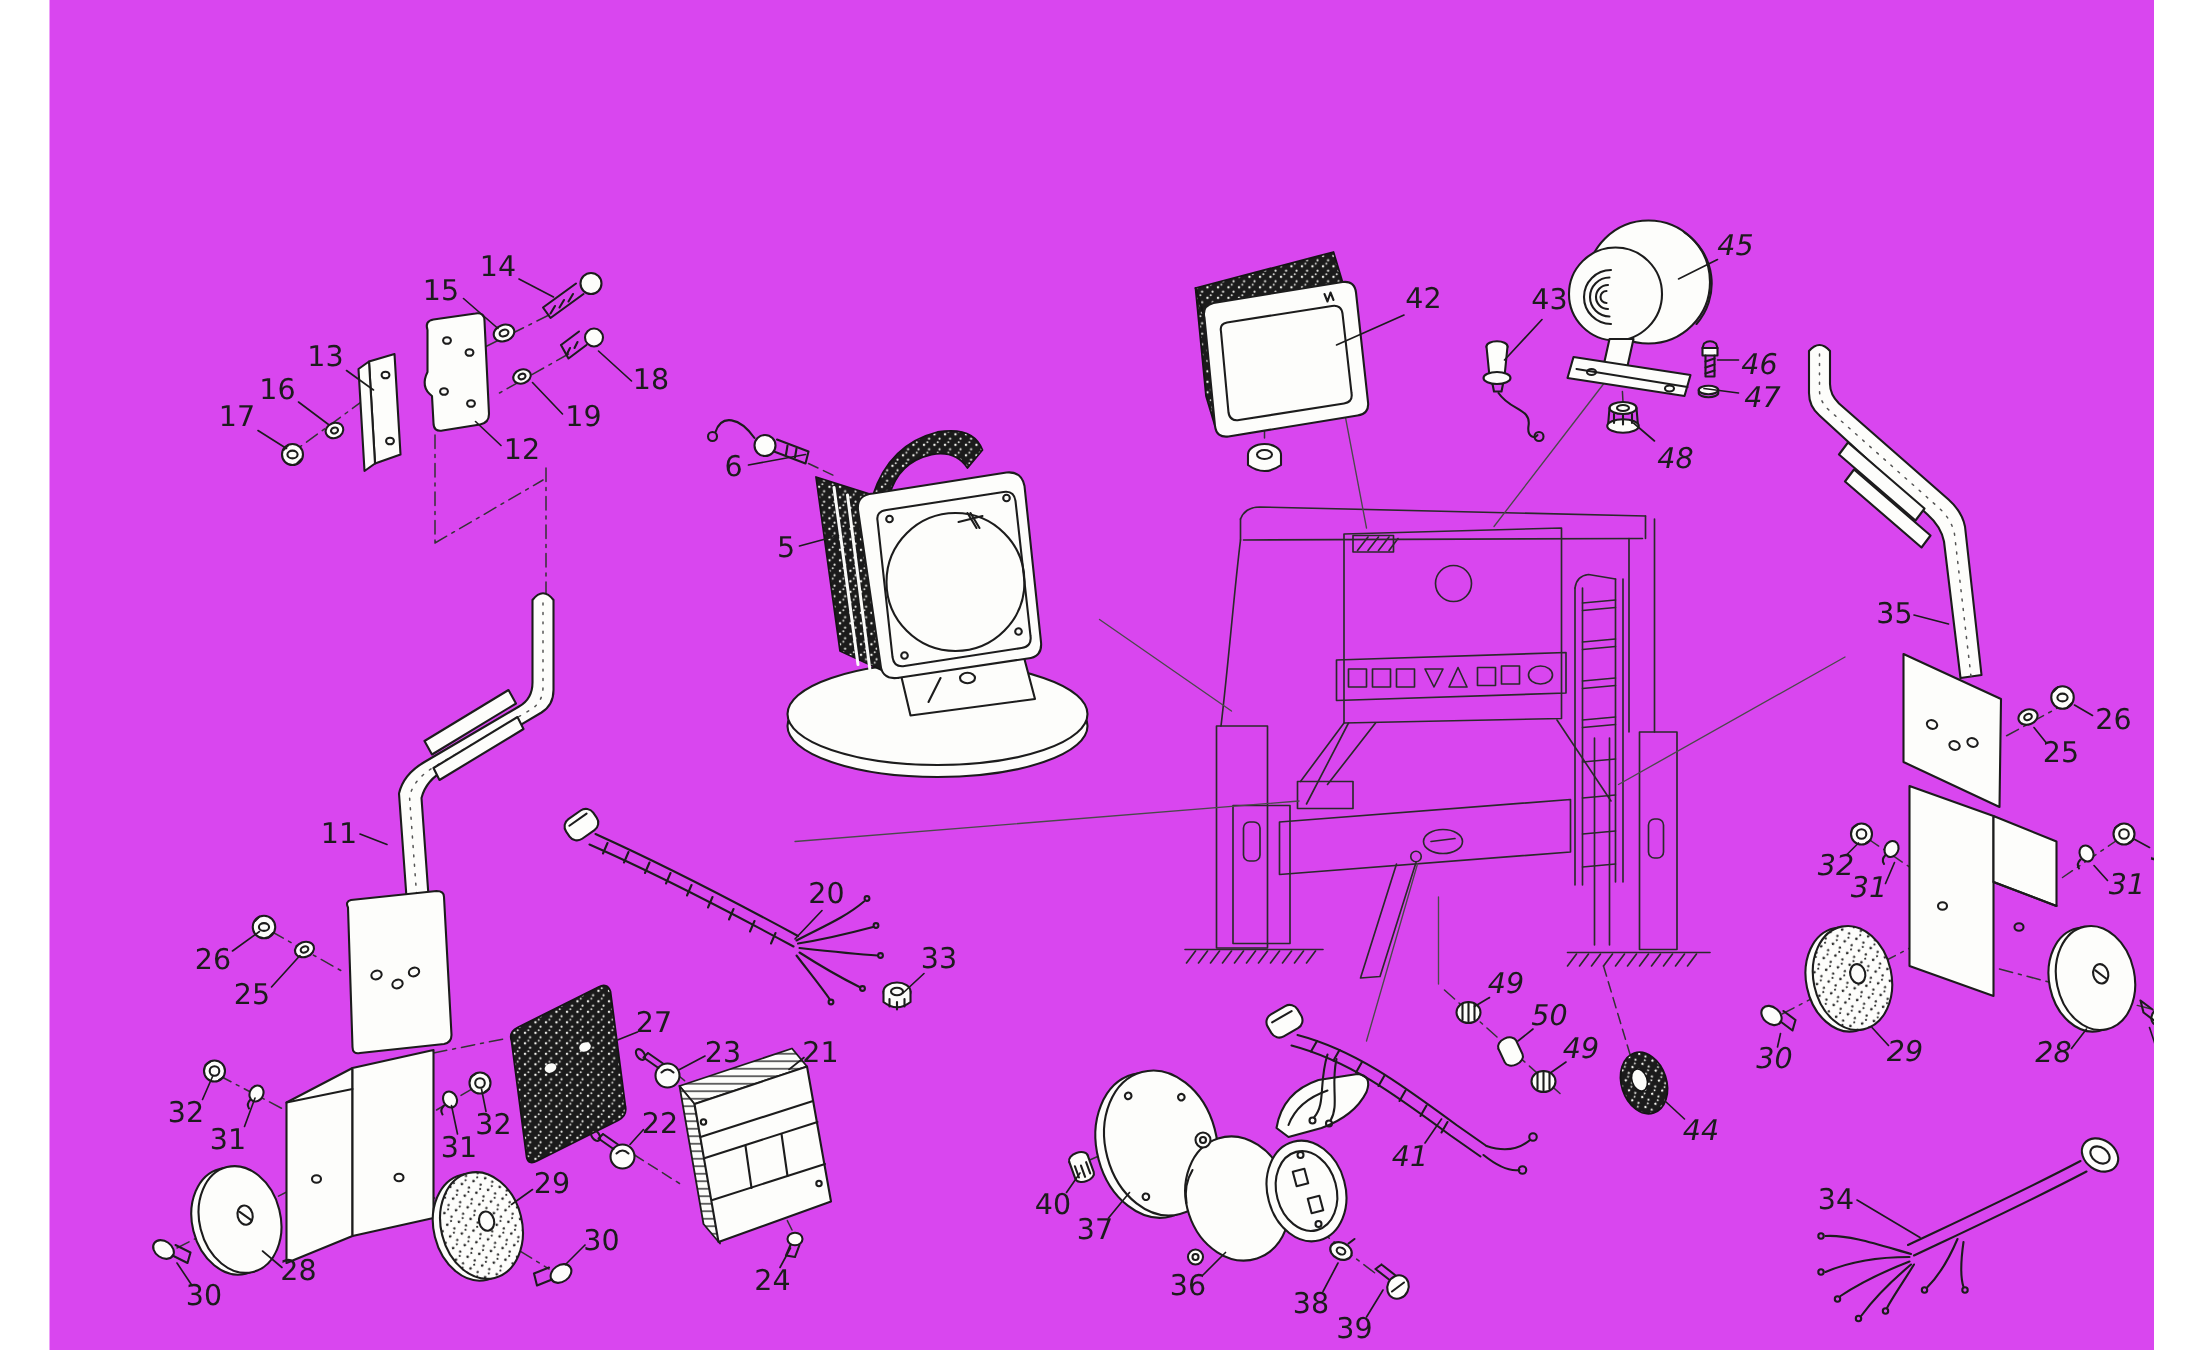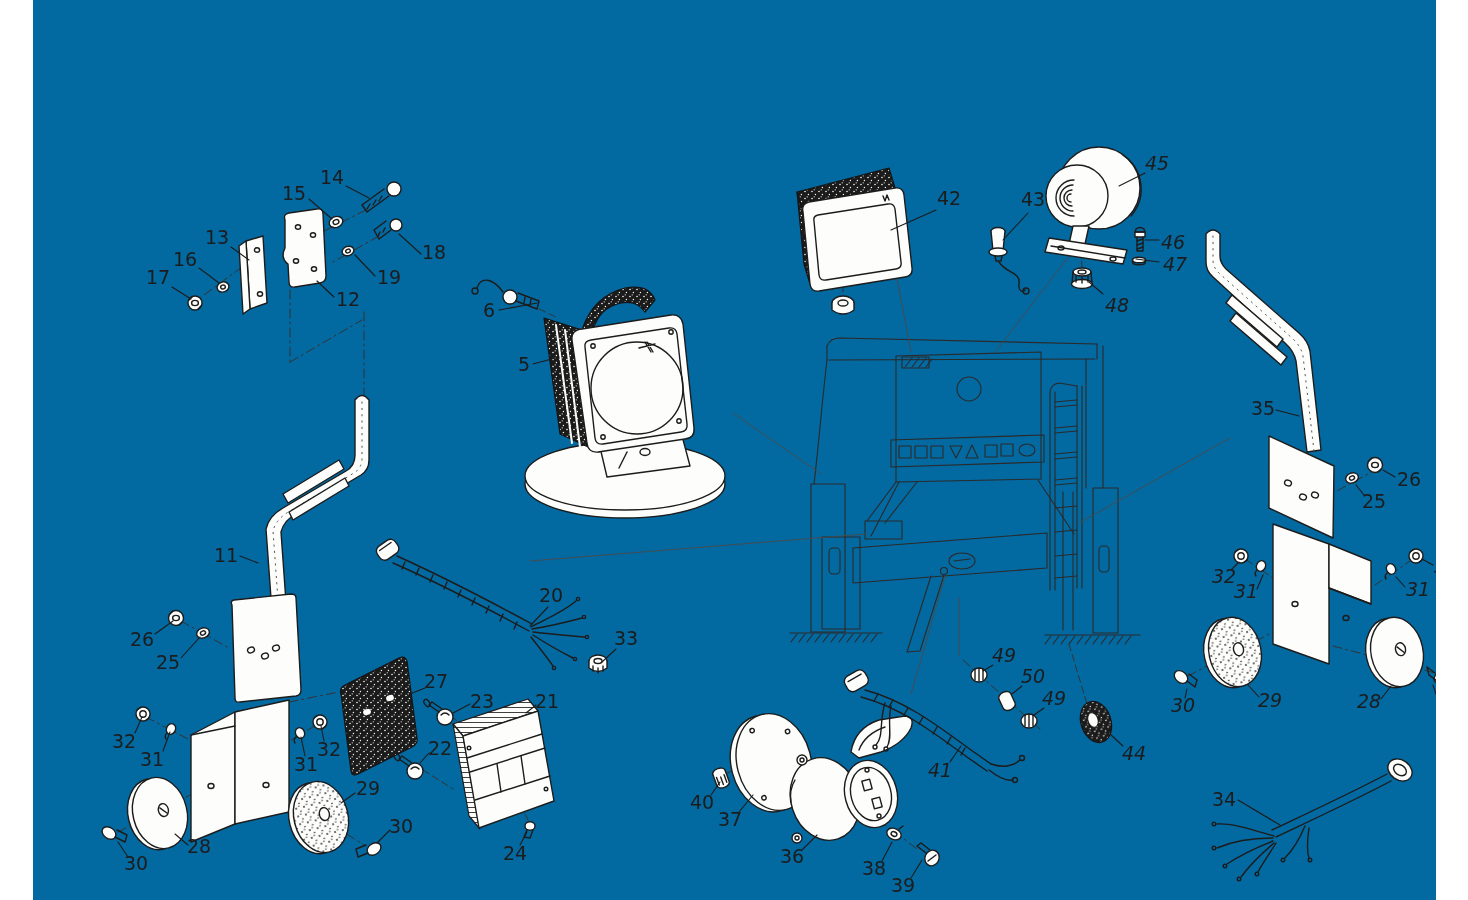--- a/index.html
+++ b/index.html
@@ -1,17 +1,17 @@
 <!DOCTYPE html>
 <html><head>
 <meta charset="utf-8">
 <style>
   html,body{margin:0;padding:0;background:#ffffff;}
   body{display:flex;justify-content:center;align-items:flex-start;font-family:"DejaVu Sans",sans-serif;}
-  .canvas{position:relative;width:1403px;height:900px;background:#0369a1;overflow:hidden;}
+  .canvas{position:relative;width:1403px;height:900px;background:#d946ef;overflow:hidden;}
   svg{position:absolute;left:0;top:0;stroke-linecap:round;stroke-linejoin:round;}
   .p{fill:none;stroke:#1c1c1c;stroke-width:1.4;}
   .pf{fill:#fdfdfb;stroke:#1c1c1c;stroke-width:1.4;}
   .m{fill:none;stroke:#2a2a2a;stroke-width:1.1;}
   .thin{fill:none;stroke:#4a4a4a;stroke-width:0.9;}
   .dash{fill:none;stroke:#333;stroke-width:1;stroke-dasharray:7 4;}
   .dashdot{fill:none;stroke:#333;stroke-width:1;stroke-dasharray:9 4 2 4;}
   .dot{fill:none;stroke:#555;stroke-width:1;stroke-dasharray:1.3 5;}
   .dk{fill:url(#speckDark);stroke:#141414;stroke-width:1.2;}
   .sl{fill:url(#speckLight);stroke:#1c1c1c;stroke-width:1.4;}

